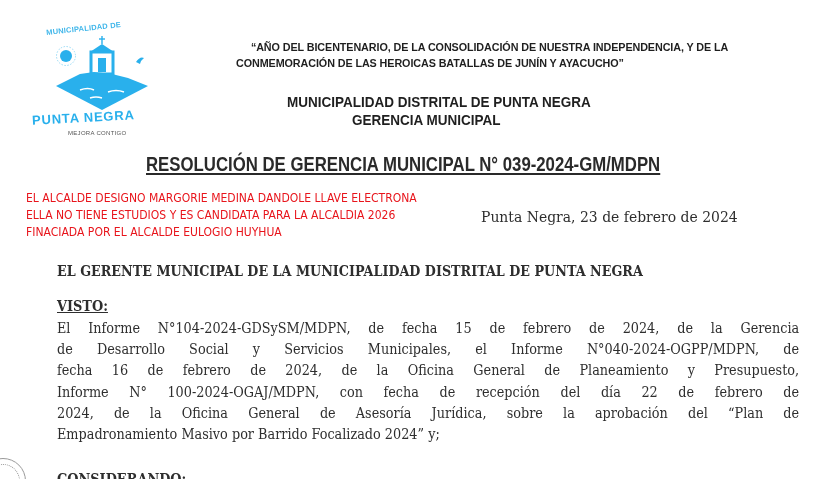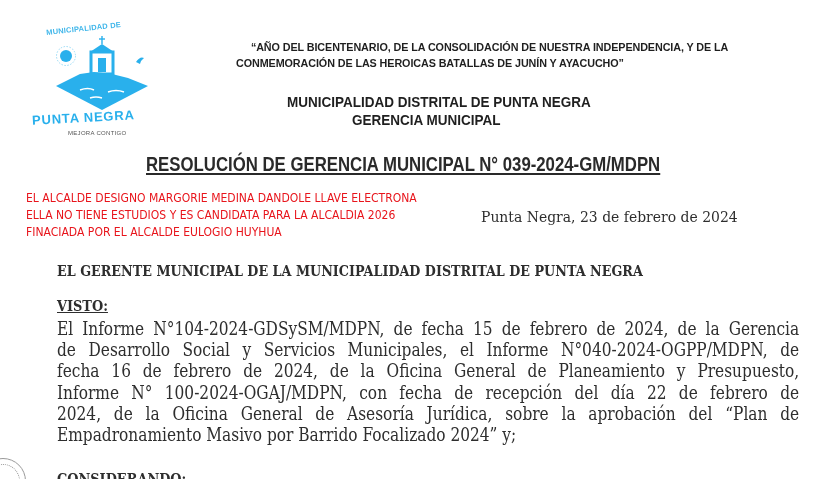--- a/index.html
+++ b/index.html
@@ -104,21 +104,21 @@
       transform: scaleX(0.84); transform-origin: left top;
     }
     .visto {
       left: 57px; top: 297px;
       font-size: 15px; line-height: 18px; font-weight: bold;
       text-decoration: underline;
       transform: scaleX(0.86); transform-origin: left top;
     }
     .body-para {
       left: 57px; top: 318px; width: 742px;
-      font-size: 18px; line-height: 21.2px;
+      font-size: 15px; line-height: 21.2px;
       text-align: justify;
       text-align-last: left;
     }
     .body-para .ln {
       display: block;
       white-space: nowrap;
       text-align-last: justify;
       text-align: justify;
       transform: scaleX(0.855); transform-origin: left top;
       width: 868px;

